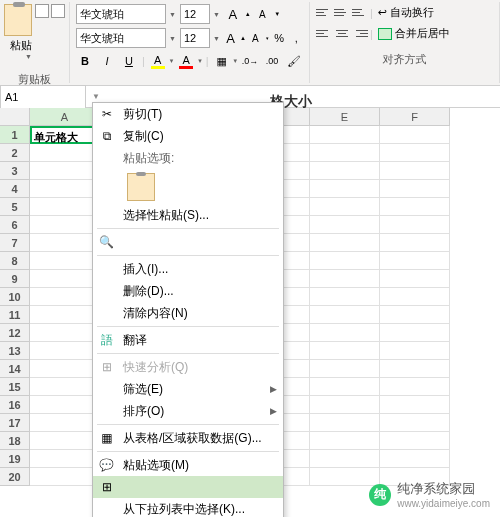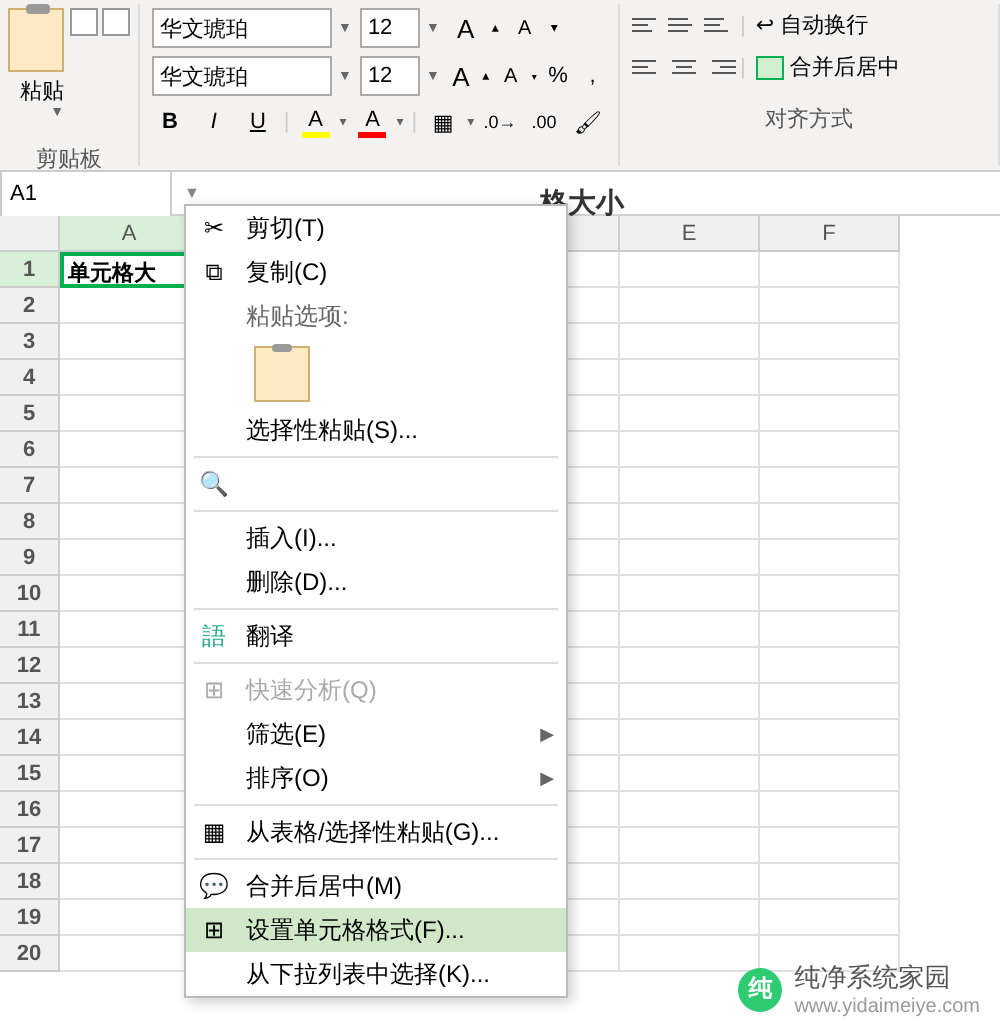--- a/index.html
+++ b/index.html
@@ -420,20 +420,23 @@
   <div class="menu-item">
     <span class="menu-icon">🔍</span>
   </div>
   <div class="menu-separator"></div>
   <div class="menu-item">
     <span>插入(I)...</span>
   </div>
   <div class="menu-item">
     <span>删除(D)...</span>
   </div>
+  <div class="menu-item">
+    <span>清除内容(N)</span>
+  </div>
   <div class="menu-separator"></div>
   <div class="menu-item">
     <span class="menu-icon" style="color:#2a8">語</span>
     <span>翻译</span>
   </div>
   <div class="menu-separator"></div>
   <div class="menu-item disabled">
     <span class="menu-icon">⊞</span>
     <span>快速分析(Q)</span>
   </div>
@@ -441,30 +444,29 @@
     <span>筛选(E)</span>
     <span class="menu-submenu-arrow">▶</span>
   </div>
   <div class="menu-item">
     <span>排序(O)</span>
     <span class="menu-submenu-arrow">▶</span>
   </div>
   <div class="menu-separator"></div>
   <div class="menu-item">
     <span class="menu-icon">▦</span>
-    <span>从表格/选择性粘贴(G)...</span>
+    <span>从表格/区域获取数据(G)...</span>
   </div>
   <div class="menu-separator"></div>
   <div class="menu-item">
     <span class="menu-icon">💬</span>
-    <span>合并后居中(M)</span>
+    <span>粘贴选项(M)</span>
   </div>
   <div class="menu-item highlighted">
     <span class="menu-icon">⊞</span>
-    <span>设置单元格格式(F)...</span>
   </div>
   <div class="menu-item">
     <span>从下拉列表中选择(K)...</span>
   </div>
 
 </div>
 
 <div class="watermark">
   <div class="wm-logo">纯</div>
   <div>

